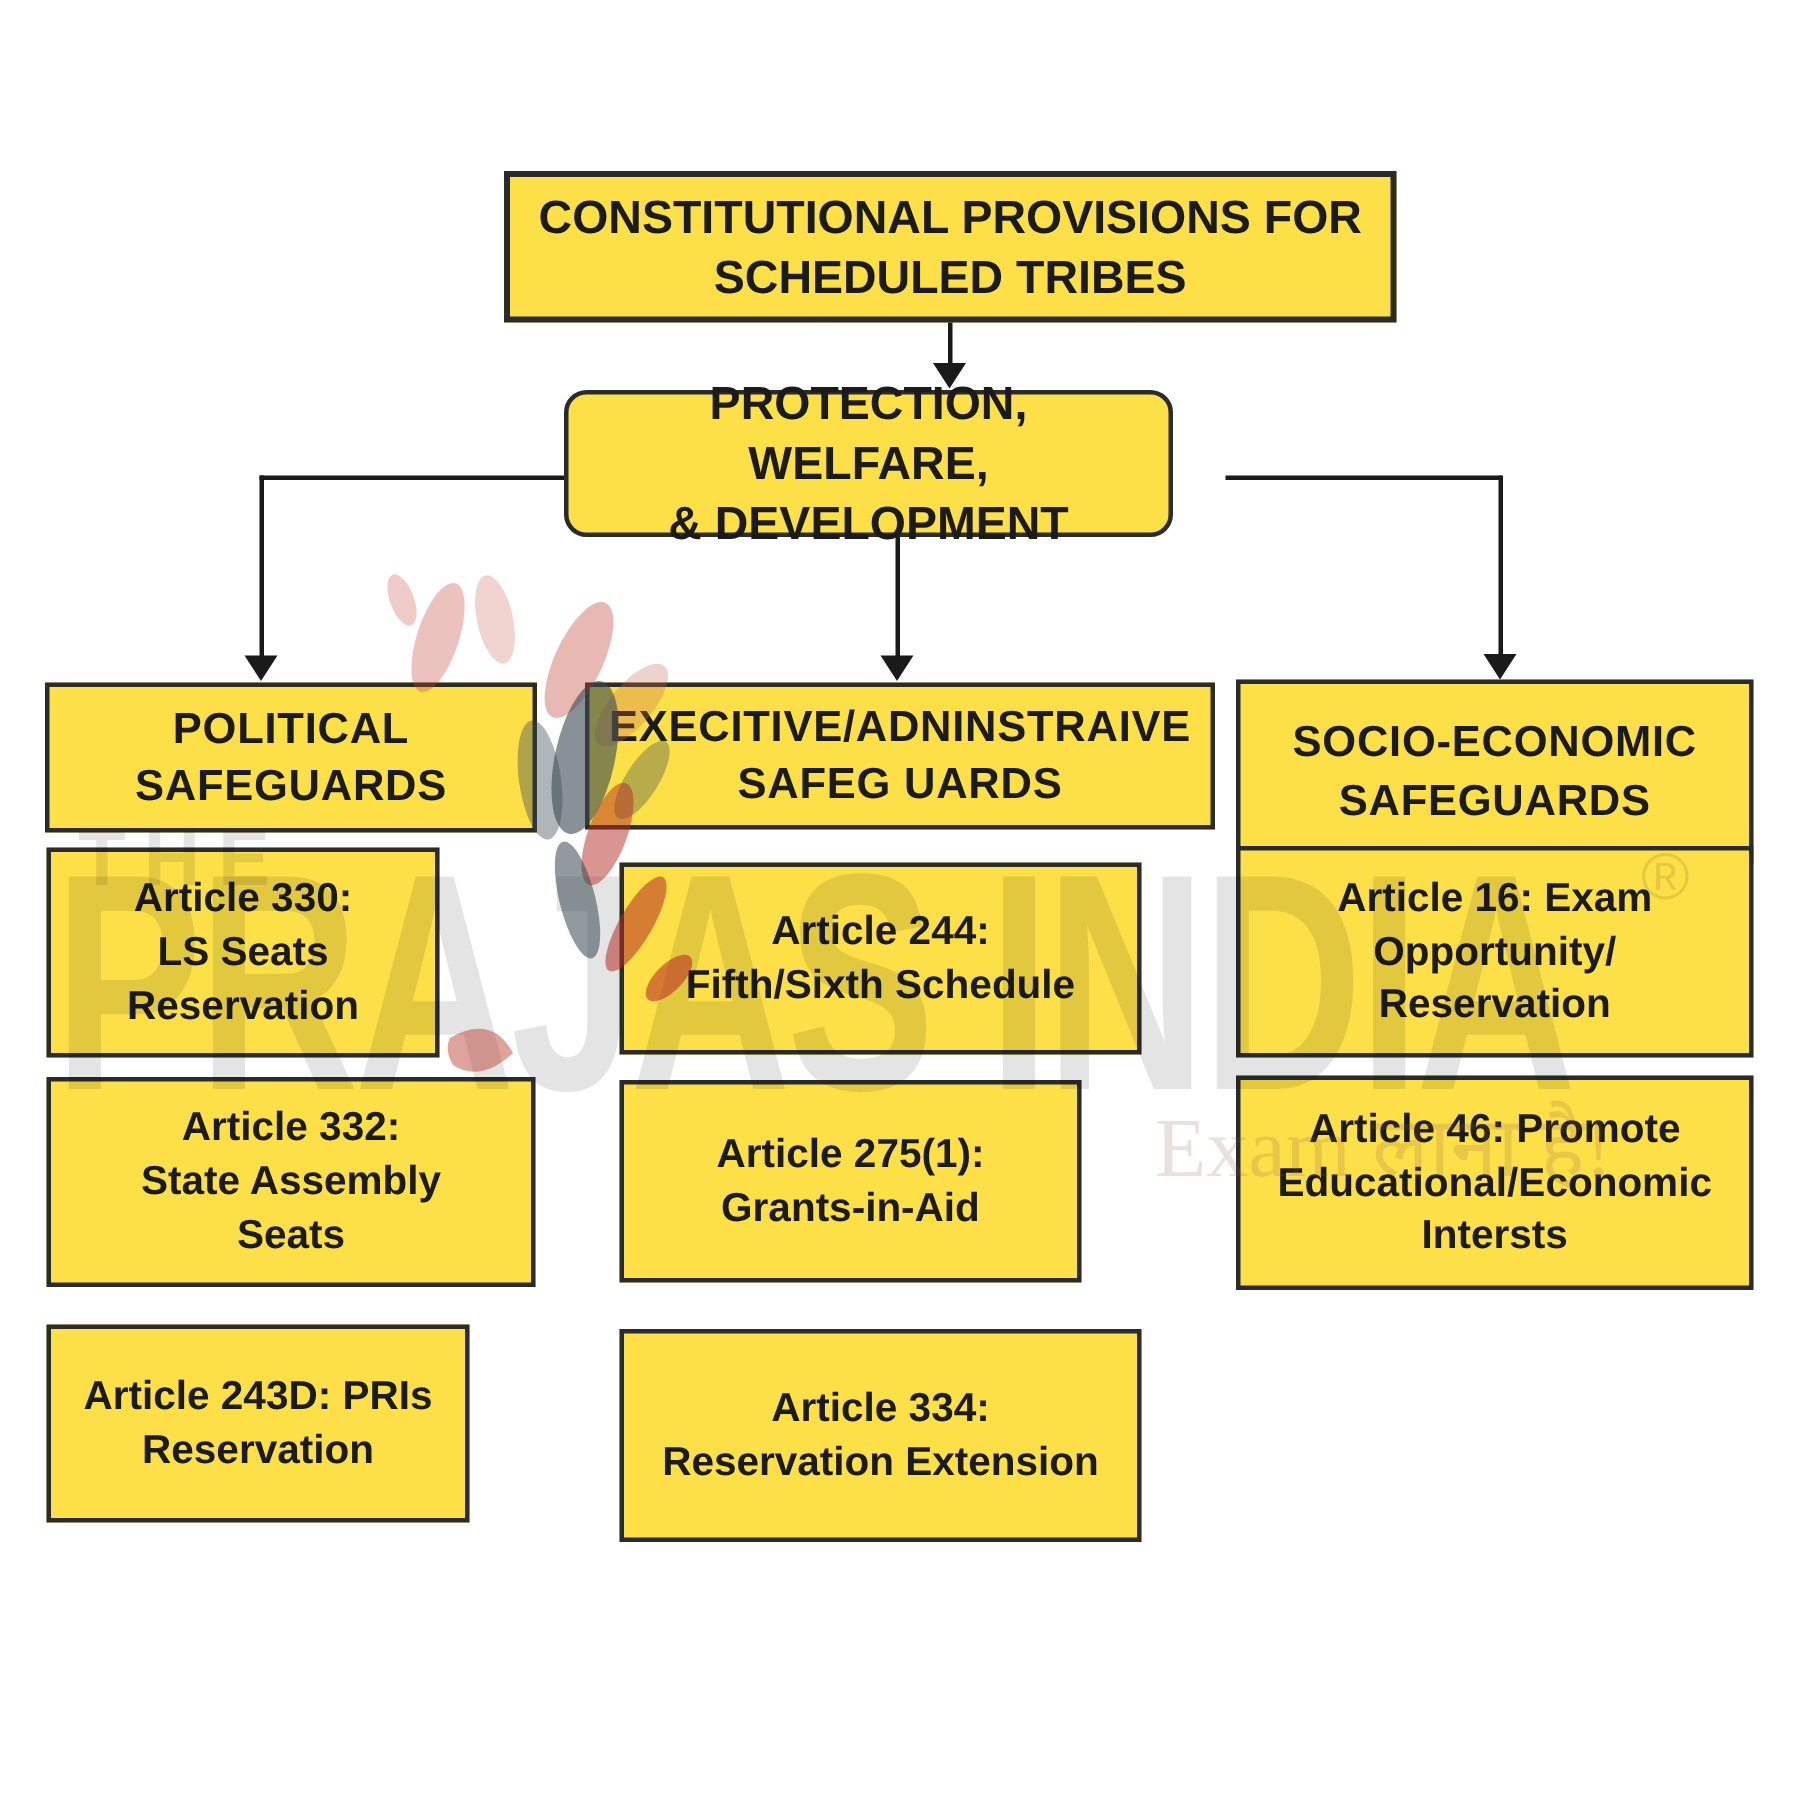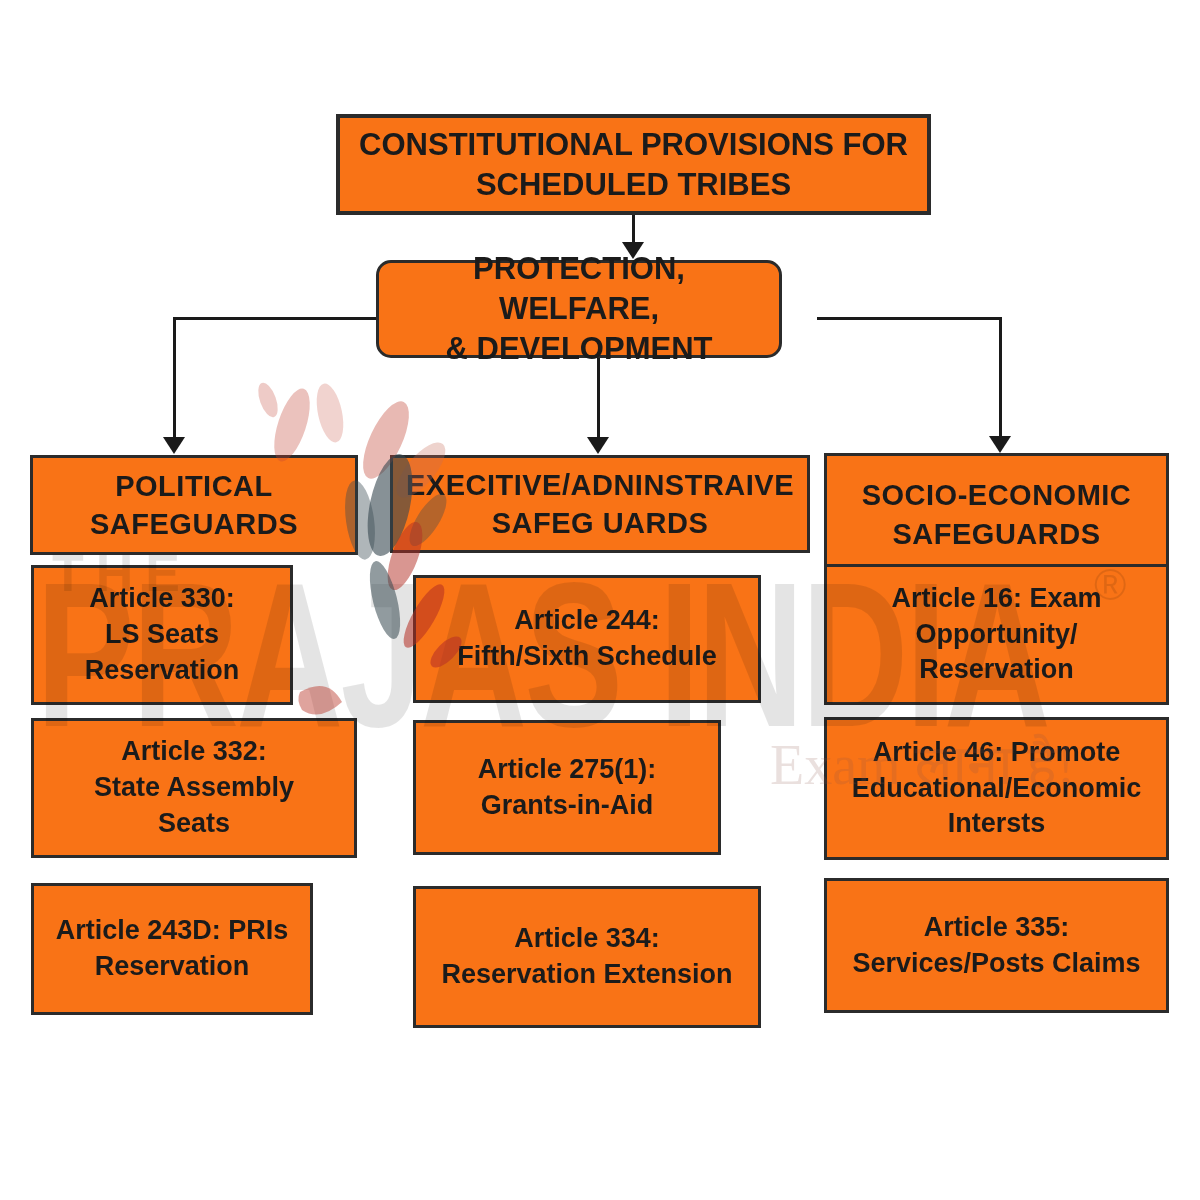--- a/index.html
+++ b/index.html
@@ -1,21 +1,21 @@
 <!DOCTYPE html>
 <html><head>
 <meta charset="utf-8">
 <style>
   html,body{margin:0;padding:0;background:#ffffff;}
   #canvas{
     position:relative;width:1200px;height:1200px;background:#ffffff;overflow:hidden;
     font-family:"Liberation Sans","DejaVu Sans",sans-serif;
   }
   .box{
-    position:absolute;box-sizing:border-box;background:#f97316;border:3px solid #2b2b2b;
+    position:absolute;box-sizing:border-box;background:#fde047;border:3px solid #2b2b2b;
     display:flex;align-items:center;justify-content:center;text-align:center;
     white-space:pre-line;font-weight:700;color:#1b1b1b;z-index:2;padding:4px 10px;
   }
   .title-box{border-width:4px;font-size:31px;line-height:1.28;}
   .subtitle-box{font-size:31px;line-height:1.30;}
   .header-box{font-size:29px;line-height:1.32;letter-spacing:.5px;}
   .item-box{font-size:27px;line-height:1.33;}
   .line{position:absolute;background:#1a1a1a;z-index:1;}
   .arr{position:absolute;width:0;height:0;border-left:11px solid transparent;
        border-right:11px solid transparent;border-top:17px solid #1a1a1a;z-index:1;}
@@ -75,22 +75,20 @@
 Grants-in-Aid</div>
   <div class="box item-box" style="left:413px;top:868px;width:348px;height:142px;margin-top:18px;">Article 334:
 Reservation Extension</div>
 
   <div class="box item-box" style="left:824px;top:564px;width:345px;height:141px;">Article 16: Exam
 Opportunity/
 Reservation</div>
   <div class="box item-box" style="left:824px;top:717px;width:345px;height:143px;">Article 46: Promote
 Educational/Economic
 Intersts</div>
-  <div class="box item-box" style="left:824px;top:878px;width:345px;height:135px;">Article 335:
-Services/Posts Claims</div>
 
   <div class="wm wm-the">THE</div>
   <div class="wm wm-brand">PRAJAS INDIA</div>
   <div class="wm wm-reg">®</div>
   <div class="wm wm-tagline">Exam लाना है!</div>
 
   <svg class="wm wm-bird" width="1200" height="1200" viewBox="0 0 1200 1200">
 
     <ellipse cx="268" cy="400" rx="8" ry="18" transform="rotate(-20 268 400)" fill="rgba(195,70,55,0.28)"></ellipse>
     <ellipse cx="292" cy="425" rx="14" ry="38" transform="rotate(18 292 425)" fill="rgba(195,70,55,0.33)"></ellipse>

